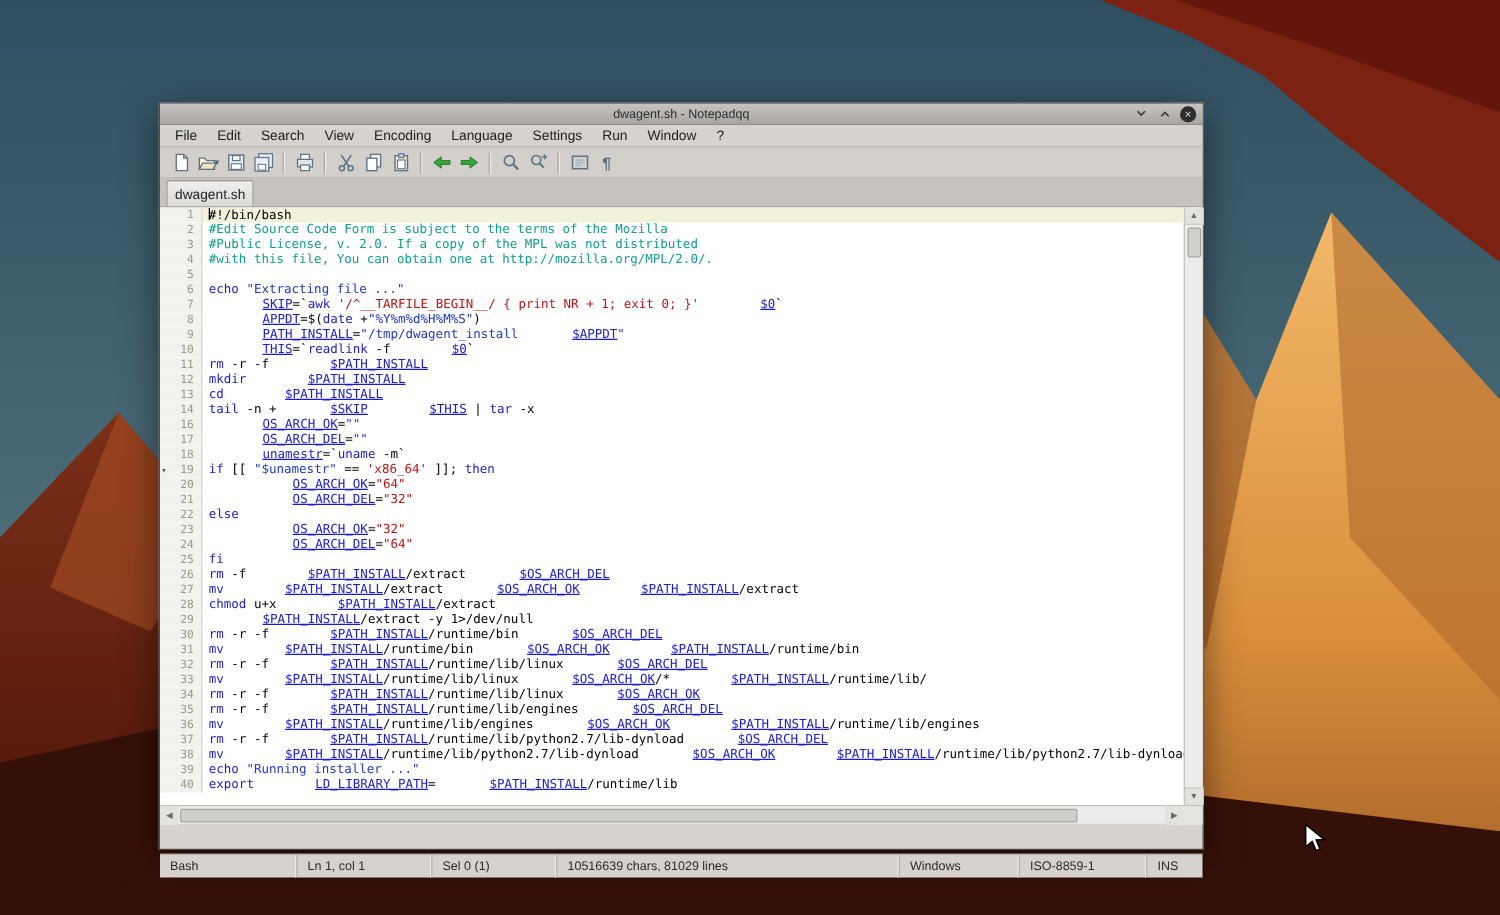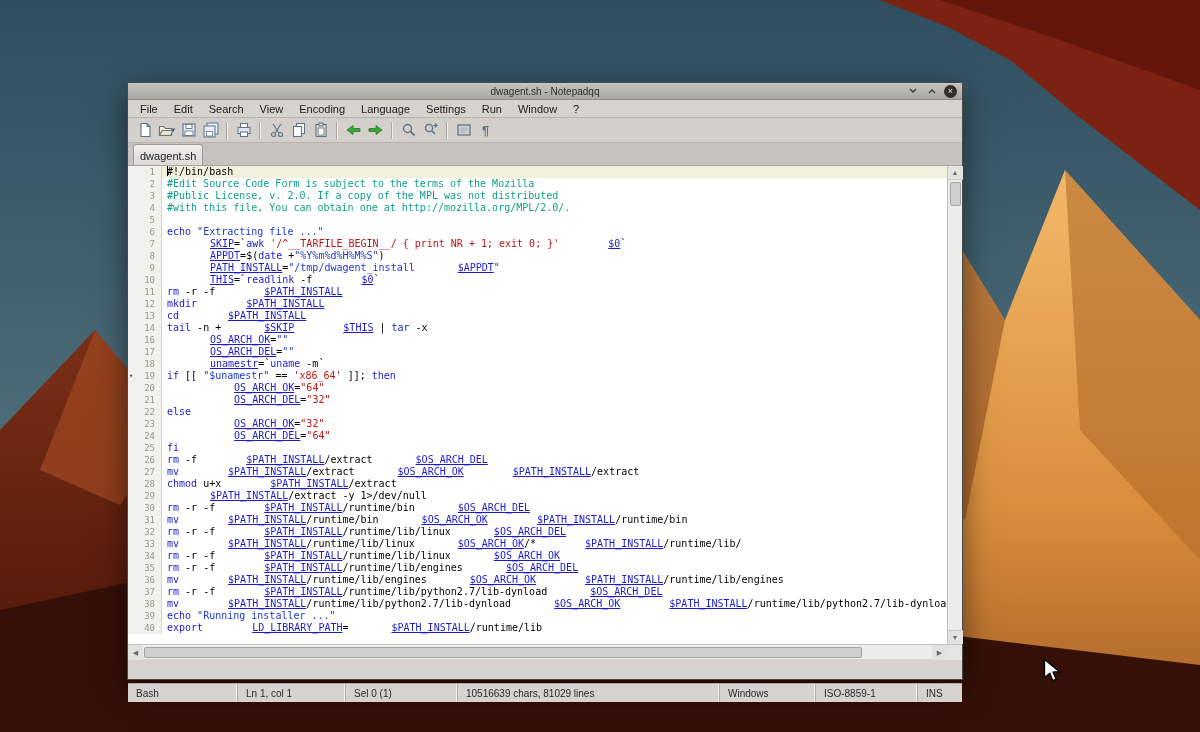--- a/index.html
+++ b/index.html
@@ -75,21 +75,21 @@
   .htrack { flex:1; height:100%; position:relative; }
   .hthumb { position:absolute; left:1px; top:2px; height:11px; width:91%; background:#cfcfcb;
             border:1px solid #a5a5a1; border-radius:2px; }
   .hcorner { width:15px; height:15px; flex:none; background:#e4e4e1; }
 
   
   .statusbar { height:19px; flex:none; background:#d6d2ce; border-top:1px solid #aeaaa6;
                display:flex; align-items:center; font-size:10px; color:#2a2a2a;margin-top:24px; }
   .scell { height:100%; display:flex; align-items:center; padding:0 8px;
            border-right:1px solid #b4b0ac; box-shadow:inset -1px 0 0 #efedea; }
-  .sc1 { width:110px; } .sc2 { width:108px; } .sc3 { width:112px; }
+  .sc1 { width:110px; } .sc2 { width:108px; } .sc3 { width:100px; }
   .sc4 { flex:1; } .sc5 { width:96px; } .sc6 { width:102px; } .sc7 { width:44px; border-right:none; box-shadow:none; }
 
   .mouse-cursor { position:absolute; left:1043px; top:658px; z-index:50; }
 </style>
 </head>
 <body>
 
 <div class="stage">
 
   <svg class="wallpaper" width="1200" height="732" viewBox="0 0 1200 732" preserveAspectRatio="none">

